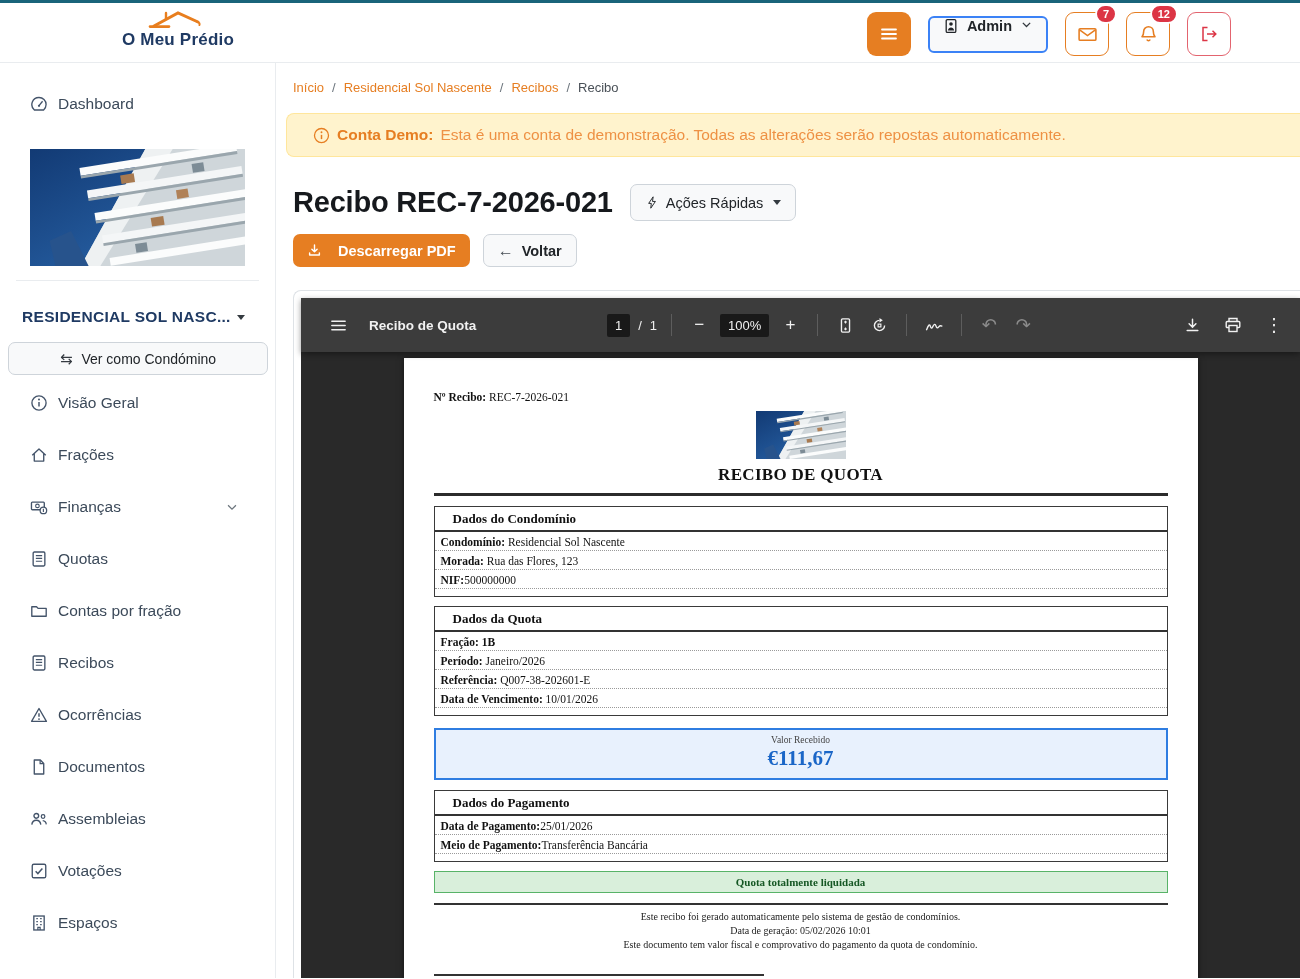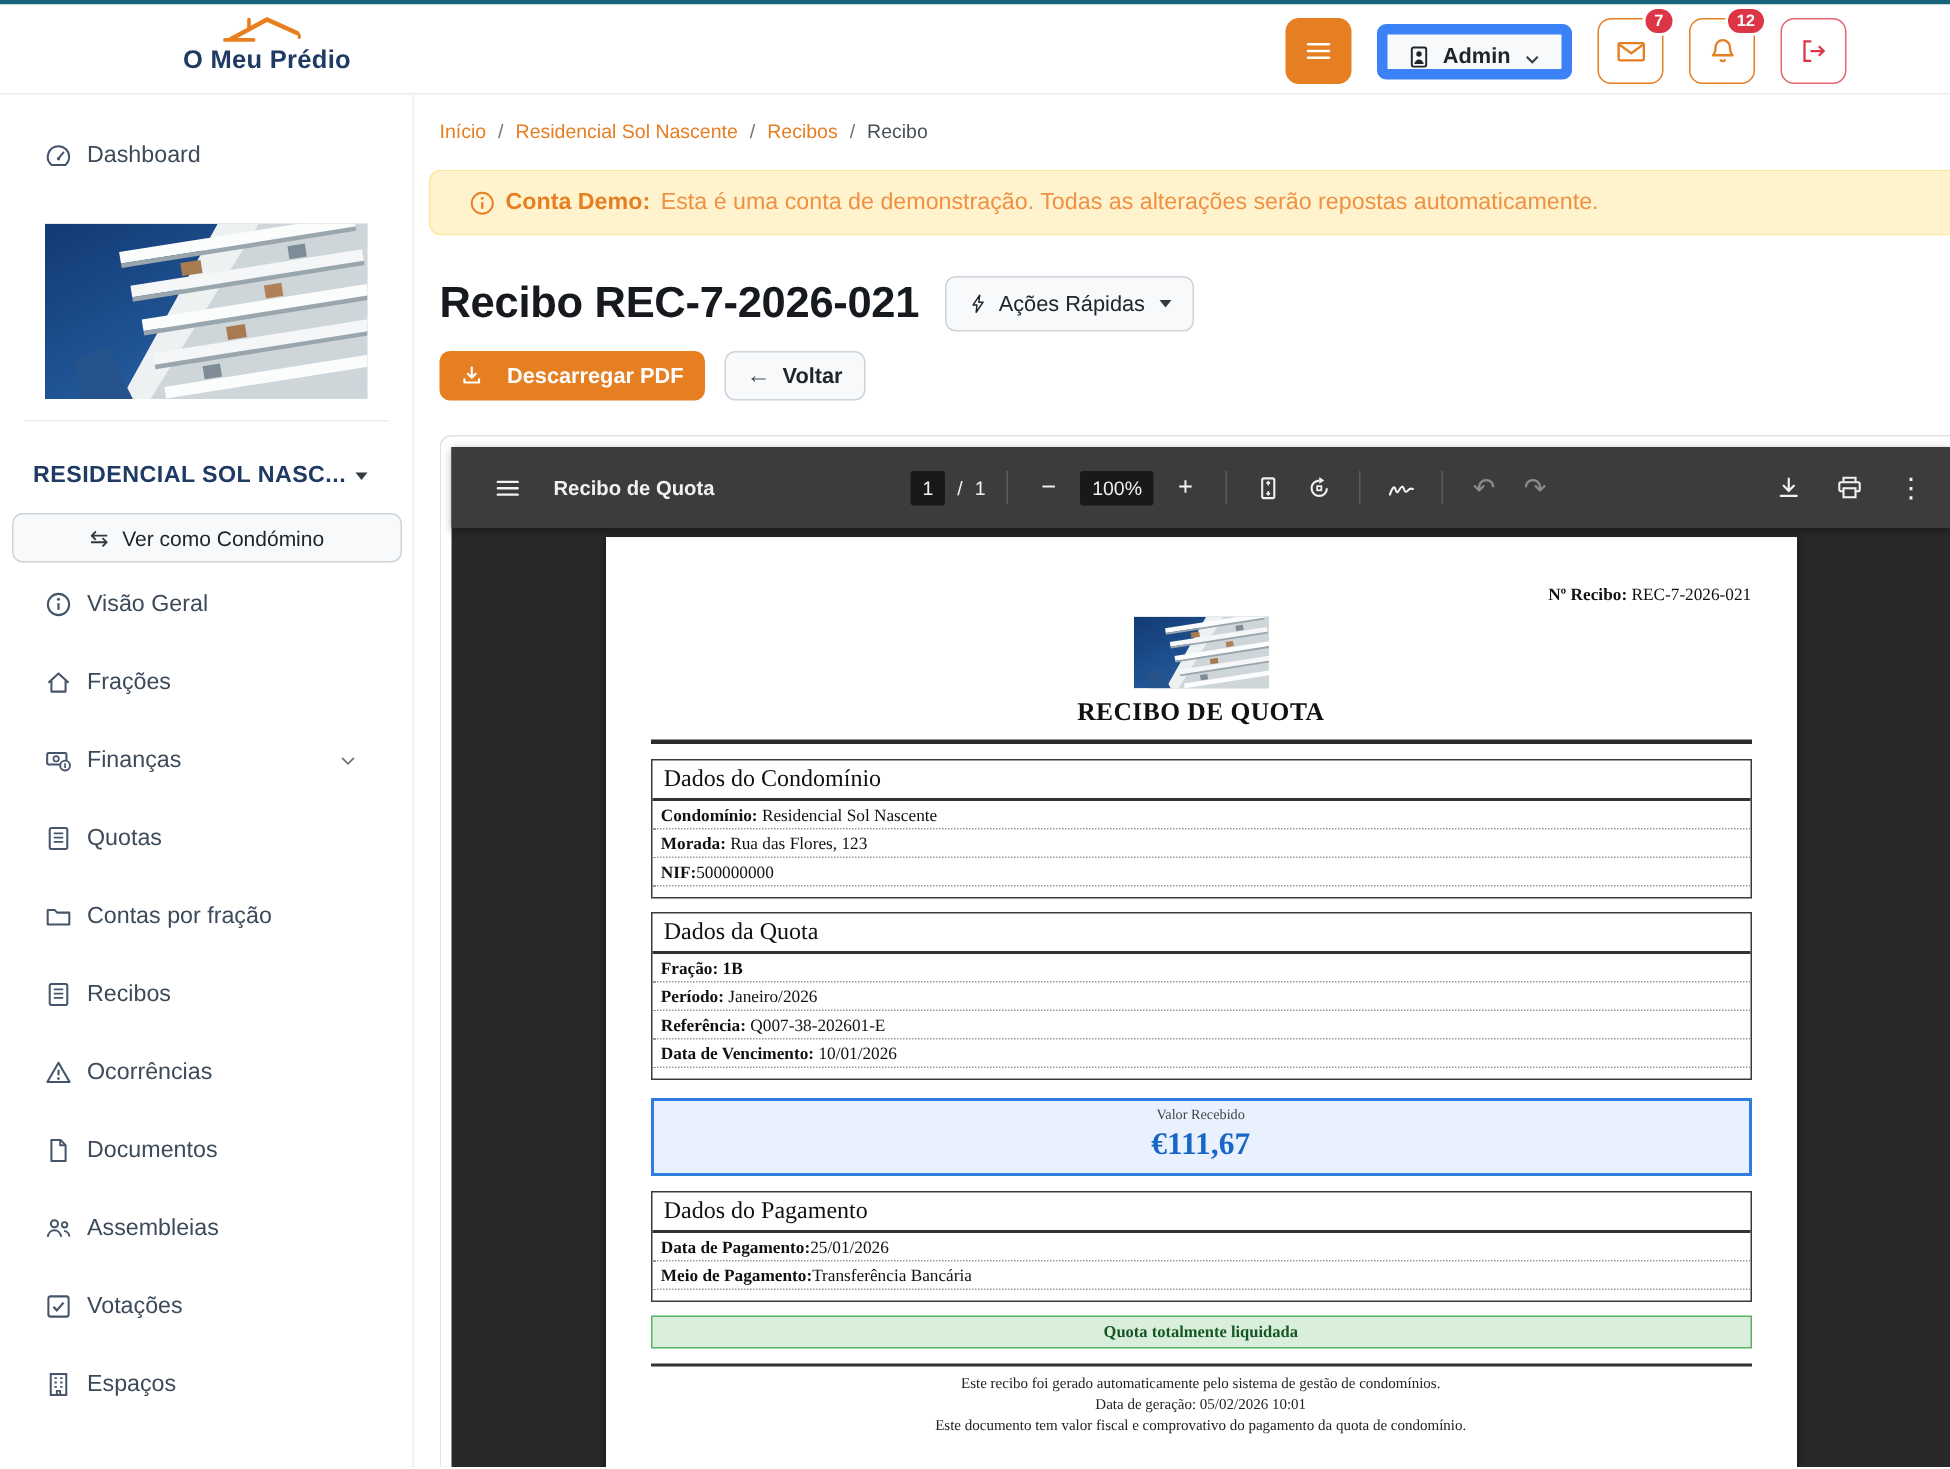--- a/index.html
+++ b/index.html
@@ -8,22 +8,22 @@
   button{font-family:inherit;cursor:pointer;}
 
   .top-accent{height:3px;background:#19647a;}
   .app-header{height:60px;border-bottom:1px solid #e9ecef;position:relative;background:#fff;}
   .logo{position:absolute;left:98px;top:1px;width:160px;text-align:center;}
   .logo svg{display:block;margin:4px auto 0;}
   .logo-text{font-size:17px;font-weight:bold;color:#1f3a63;letter-spacing:.2px;}
   .header-actions{position:absolute;right:69px;top:9px;display:flex;align-items:center;gap:17px;}
   .menu-btn{width:44px;height:44px;border:none;border-radius:9px;background:#e67e22;color:#fff;
     display:flex;align-items:center;justify-content:center;}
-  .admin-btn{height:37px;padding:0 13px;background:#f8f9fa;border:7px solid #3b82f6;border-radius:6px;
-    display:flex;align-items:flex-end;gap:8px;font-size:14.5px;font-weight:600;color:#212529;}
+  .admin-btn{height:37px;padding:0 13px;background:#f8f9fa;border:2px solid #3b82f6;border-radius:6px;
+    display:flex;align-items:flex-start;gap:8px;font-size:14.5px;font-weight:600;color:#212529;}
   .icon-btn{width:44px;height:44px;background:#fff;border:1px solid #e67e22;border-radius:9px;
     color:#e67e22;position:relative;display:flex;align-items:center;justify-content:center;}
   .icon-btn.logout{border-color:#e3646f;color:#dc3545;}
   .badge{position:absolute;top:-9px;right:-9px;background:#dc3545;color:#fff;font-size:11px;
     font-weight:bold;padding:2px 6px;border-radius:10px;border:2px solid #fff;line-height:12px;}
   .caret-down{width:0;height:0;border-left:4.5px solid transparent;border-right:4.5px solid transparent;
     border-top:5px solid #343a40;display:inline-block;}
 
   .app-body{display:flex;height:915px;}
   .sidebar{width:276px;min-width:276px;border-right:1px solid #e9ecef;overflow:hidden;background:#fff;}
@@ -78,26 +78,26 @@
   .tb-sep{width:1px;height:22px;background:#5d5d5d;margin:0 6px;}
   .tb-btn{background:none;border:none;color:#f1f1f1;width:26px;height:26px;border-radius:13px;
     display:flex;align-items:center;justify-content:center;font-size:17px;padding:0;}
   .tb-btn.disabled{color:#8b8b8b;cursor:default;}
   .tb-glyph{font-size:18px;line-height:1;}
 
   .pdf-canvas{flex:1;display:flex;justify-content:center;overflow:hidden;}
   .pdf-page{background:#fff;width:794px;height:960px;margin-top:6px;flex:none;
     box-shadow:0 1px 6px rgba(0,0,0,.55);padding:33px 30px 0 30px;color:#111;
     font-family:"Liberation Serif","DejaVu Serif",serif;}
-  .rec-number{text-align:right;font-size:11.5px;margin:0 0 2px;}
+  .rec-number{font-size:11.5px;margin:0 0 2px;}
   .rec-thumb{display:block;width:90px;height:48px;margin:8px auto 6px;}
   .rec-title{text-align:center;font-size:17px;font-weight:bold;margin:2px 0 8px;letter-spacing:.3px;}
   .rec-topline{border-top:3px solid #2b2b2b;margin-bottom:10px;}
   .rec-box{border:1px solid #3a3a3a;margin-bottom:9px;padding-bottom:7px;}
-  .rec-box-header{font-weight:normal;font-size:16px;padding:4px 8px 3px;border-bottom:2px solid #333;}
+  .rec-box-header{font-weight:bold;font-size:13px;padding:4px 18px 3px;border-bottom:2px solid #333;}
   .rec-row{font-size:11.5px;padding:4px 6px 2px;border-bottom:1px dotted #9a9a9a;}
   .rec-row.bold-value span{font-weight:bold;}
   .valor-box{border:2px solid #2f7de1;background:#e8f1fd;text-align:center;
     padding:5px 0 7px;margin:12px 0 10px;}
   .valor-label{font-size:9.5px;color:#444;}
   .valor-amount{font-size:21px;font-weight:bold;color:#1a66c7;margin-top:1px;}
   .paid-banner{border:1.5px solid #58b368;background:#d9efdb;color:#155724;text-align:center;
     font-weight:bold;font-size:11px;padding:4px 0;margin:8px 0 10px;}
   .rec-footline{border-top:2px solid #333;margin:10px 0 6px;}
   .rec-footer-line{text-align:center;font-size:10px;margin:3px 0;color:#222;}

